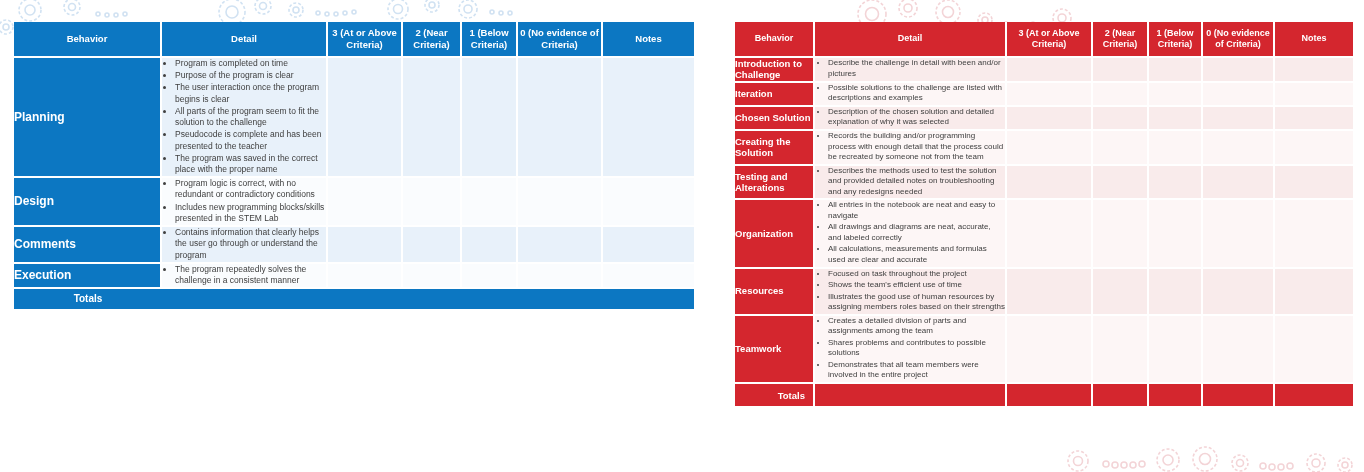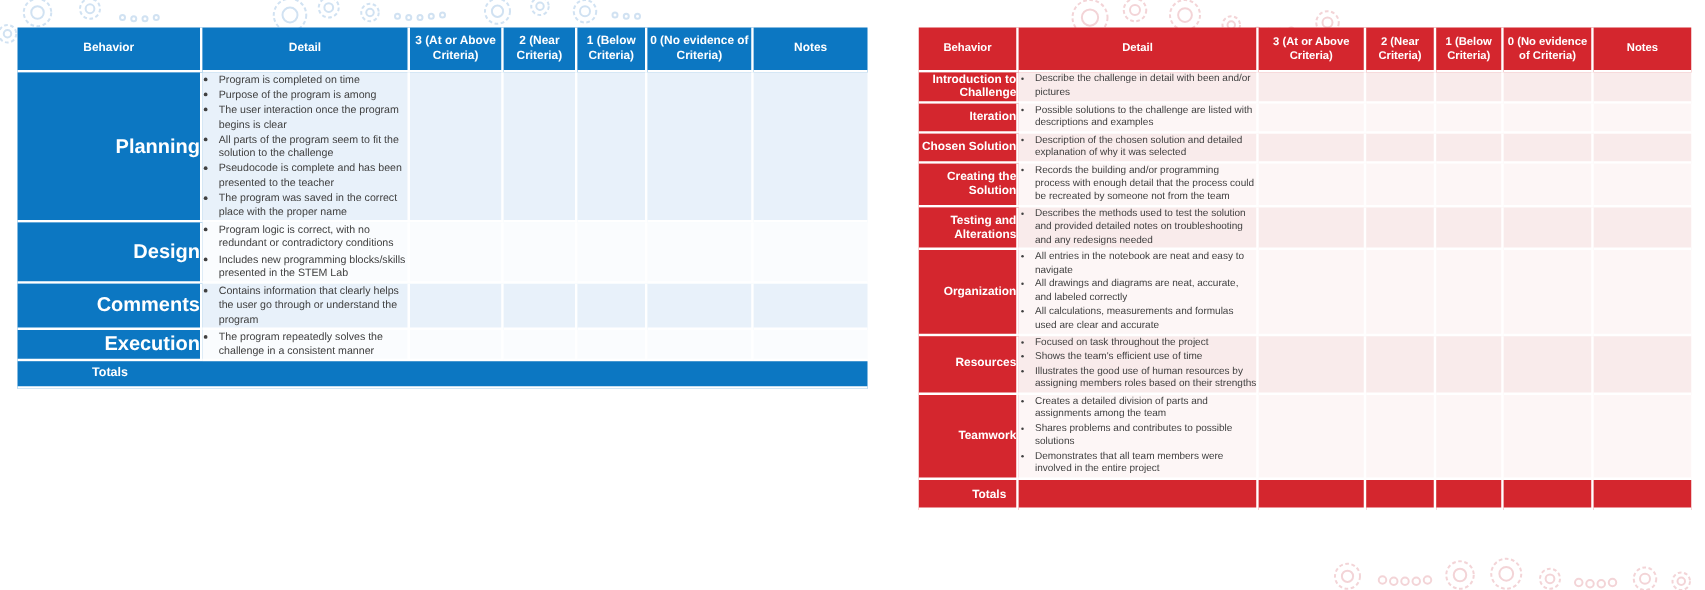--- a/index.html
+++ b/index.html
@@ -23,23 +23,23 @@
   }
   table.rubric th:last-child, table.rubric td:last-child{border-right:none;}
   th.hdr{
     background:var(--accent);color:#ffffff;font-weight:bold;
     text-align:center;line-height:1.25;height:36px;padding:2px 2px;
   }
   #left-table th.hdr{font-size:9.5px;}
   #right-table th.hdr{font-size:9px;}
   th.beh{
     background:var(--accent);color:#ffffff;font-weight:bold;
-    text-align:right;line-height:1.2;padding:2px 3px;
-  }
-  #left-table th.beh{font-size:16px;}
+    text-align:left;line-height:1.2;padding:2px 3px;
+  }
+  #left-table th.beh{font-size:12px;}
   #right-table th.beh{font-size:9.5px;}
   tr.tint td{background:var(--tint);}
   tr.alt td{background:var(--alt);}
   td.detail{vertical-align:top;padding:4px 4px 4px 4px;color:#404040;}
   #left-table td.detail{font-size:8.5px;}
   #right-table td.detail{font-size:8px;}
   td.detail ul{margin:0;padding-left:13px;}
   td.detail li{line-height:1.32;margin:0 0 1px 0;}
   td.score, td.notes{min-width:0;}
   tr.totals td{background:var(--accent);}
@@ -158,21 +158,21 @@
           <th class="hdr">0 (No evidence of Criteria)</th>
           <th class="hdr">Notes</th>
         </tr>
       </thead>
       <tbody>
         <tr class="tint">
           <th class="beh">Planning</th>
           <td class="detail">
             <ul>
               <li>Program is completed on time</li>
-              <li>Purpose of the program is among</li>
+              <li>Purpose of the program is clear</li>
               <li>The user interaction once the program begins is clear</li>
               <li>All parts of the program seem to fit the solution to the challenge</li>
               <li>Pseudocode is complete and has been presented to the teacher</li>
               <li>The program was saved in the correct place with the proper name</li>
             </ul>
           </td>
           <td class="score"></td>
           <td class="score"></td>
           <td class="score"></td>
           <td class="score"></td>

